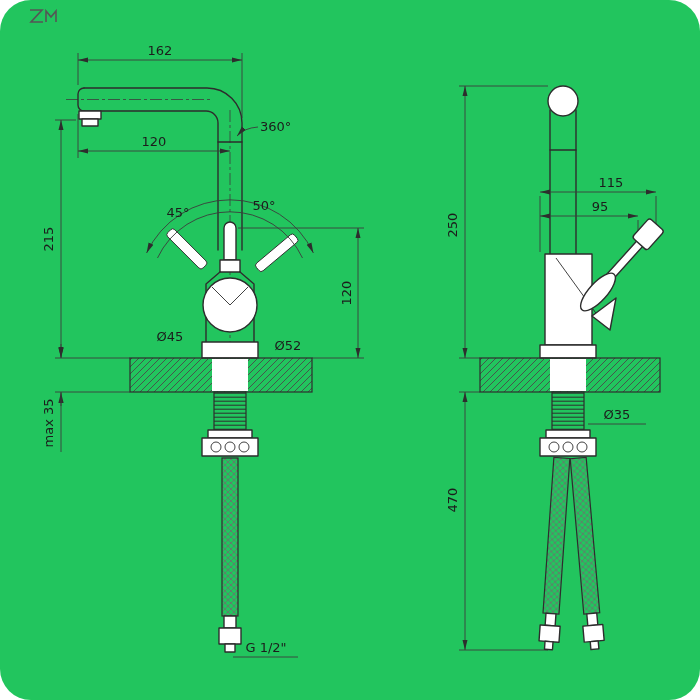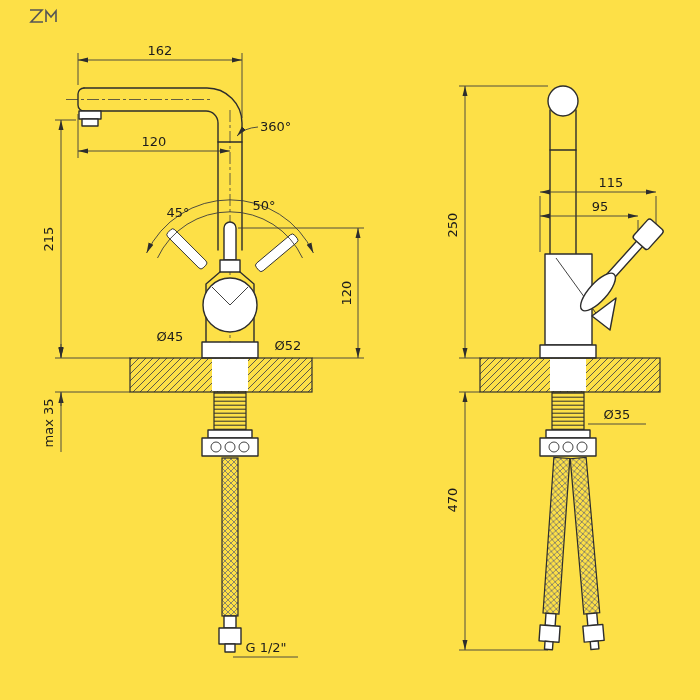--- a/index.html
+++ b/index.html
@@ -1,16 +1,16 @@
 <!DOCTYPE html>
 <html><head>
 <meta charset="utf-8">
 <style>
   html,body{margin:0;padding:0;background:#ffffff;}
-  .canvas{position:relative;width:700px;height:700px;background:#fde047;overflow:hidden;}
+  .canvas{position:relative;width:700px;height:700px;background:#22c55e;overflow:hidden;border-radius:31px;}
   svg{display:block;}
   text{font-family:"DejaVu Sans","Liberation Sans",sans-serif;font-size:13px;fill:#1c1c1c;}
   .outline{fill:none;stroke:#2d2d2d;stroke-width:1.4;stroke-linejoin:round;stroke-linecap:round;}
   .white{fill:#ffffff;stroke:#2d2d2d;stroke-width:1.4;stroke-linejoin:round;}
   .thin{fill:none;stroke:#2d2d2d;stroke-width:0.9;}
   .dim{fill:none;stroke:#3c3c3c;stroke-width:0.9;}
   .cl{fill:none;stroke:#3c3c3c;stroke-width:0.8;stroke-dasharray:12 3 3 3;}
   .ghost{fill:#fff;stroke:#2d2d2d;stroke-width:0.9;}
 </style>
 </head>

